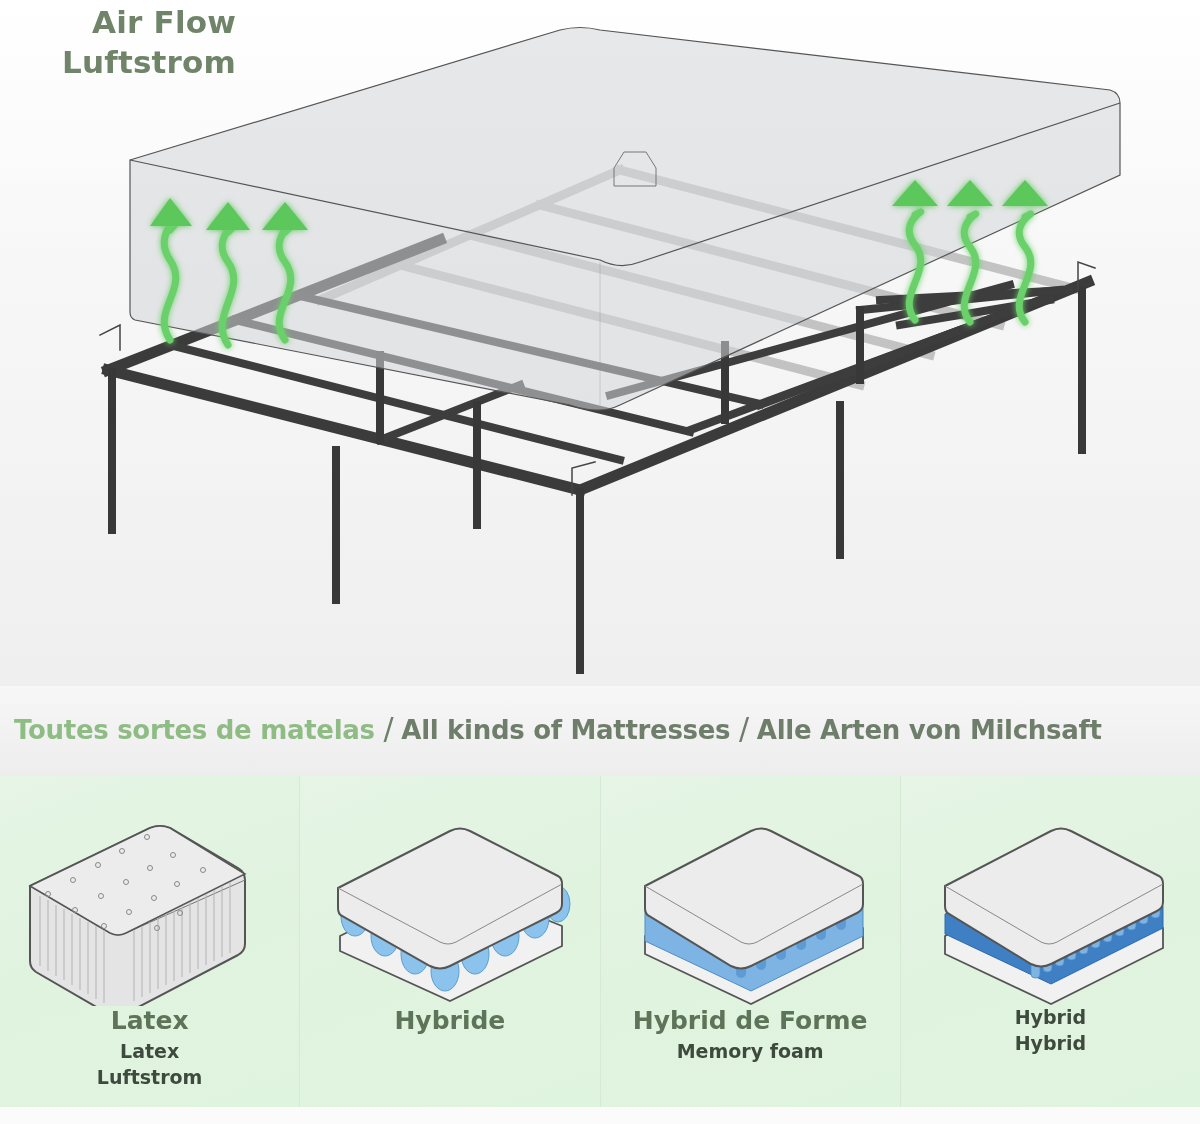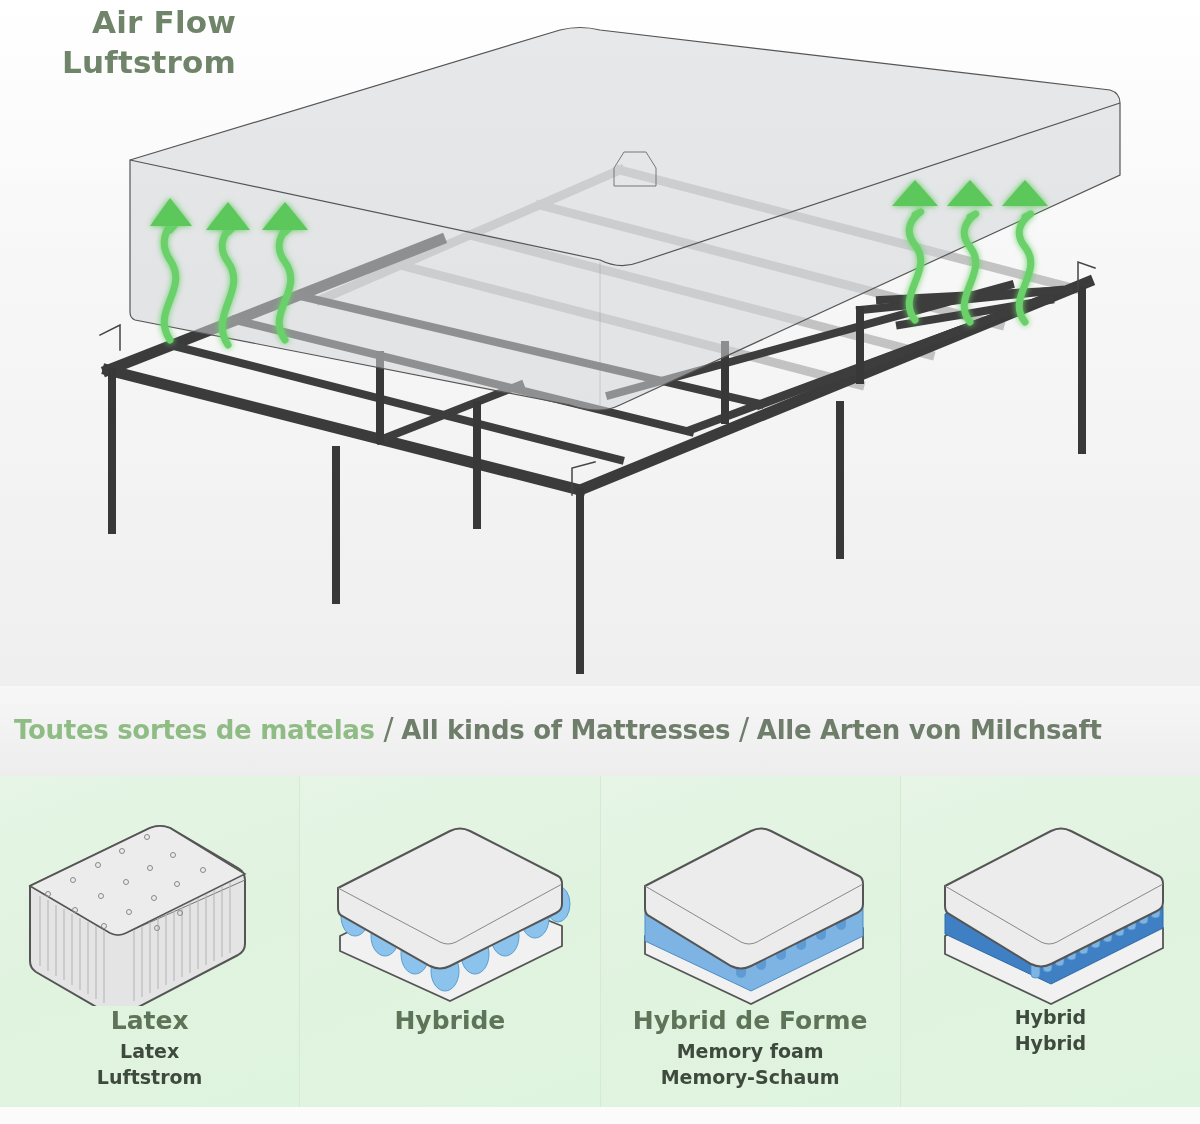--- a/index.html
+++ b/index.html
@@ -264,21 +264,20 @@
           <rect x="195" y="152" width="10" height="22" rx="5"></rect>
         <rect x="215" y="142" width="10" height="22" rx="5"></rect>
           <rect x="235" y="132" width="10" height="22" rx="5"></rect>
       </g>
       <path d="M44 110 L150 55 Q160 50 170 55 L258 100 Q262 102 262 108 L262 128 Q262 134 256 137 L150 190 Q140 195 130 190 L48 140 Q44 138 44 132 Z" fill="#ececec" stroke="#555" stroke-width="2"></path>
       <path d="M44 110 L140 166 Q148 170 156 166 L262 108" fill="none" stroke="#888" stroke-width="1"></path>
     </svg>
     <div class="card-text">
       <div class="card-title">Hybrid de Forme</div>
       <div class="card-sub">Memory foam</div>
-      <div class="card-sub">Memory-Schaum</div>
     </div>
   </div>
 
   <div class="card">
     <svg width="300" height="230" viewBox="0 0 300 230">
       <path d="M44 160 L150 105 L262 152 L262 172 L150 228 L44 178 Z" fill="#f1f1f1" stroke="#555" stroke-width="1.8"></path>
       <path d="M44 138 L150 85 L262 130 L262 152 L150 208 L44 158 Z" fill="#3f7fc4" stroke="#2e6aa8" stroke-width="1"></path>
       <g fill="#7db4e4" stroke="#4e8dc5" stroke-width="0.8">
         <rect x="130" y="178" width="9" height="24" rx="4"></rect>
           <rect x="142" y="172" width="9" height="24" rx="4"></rect>

